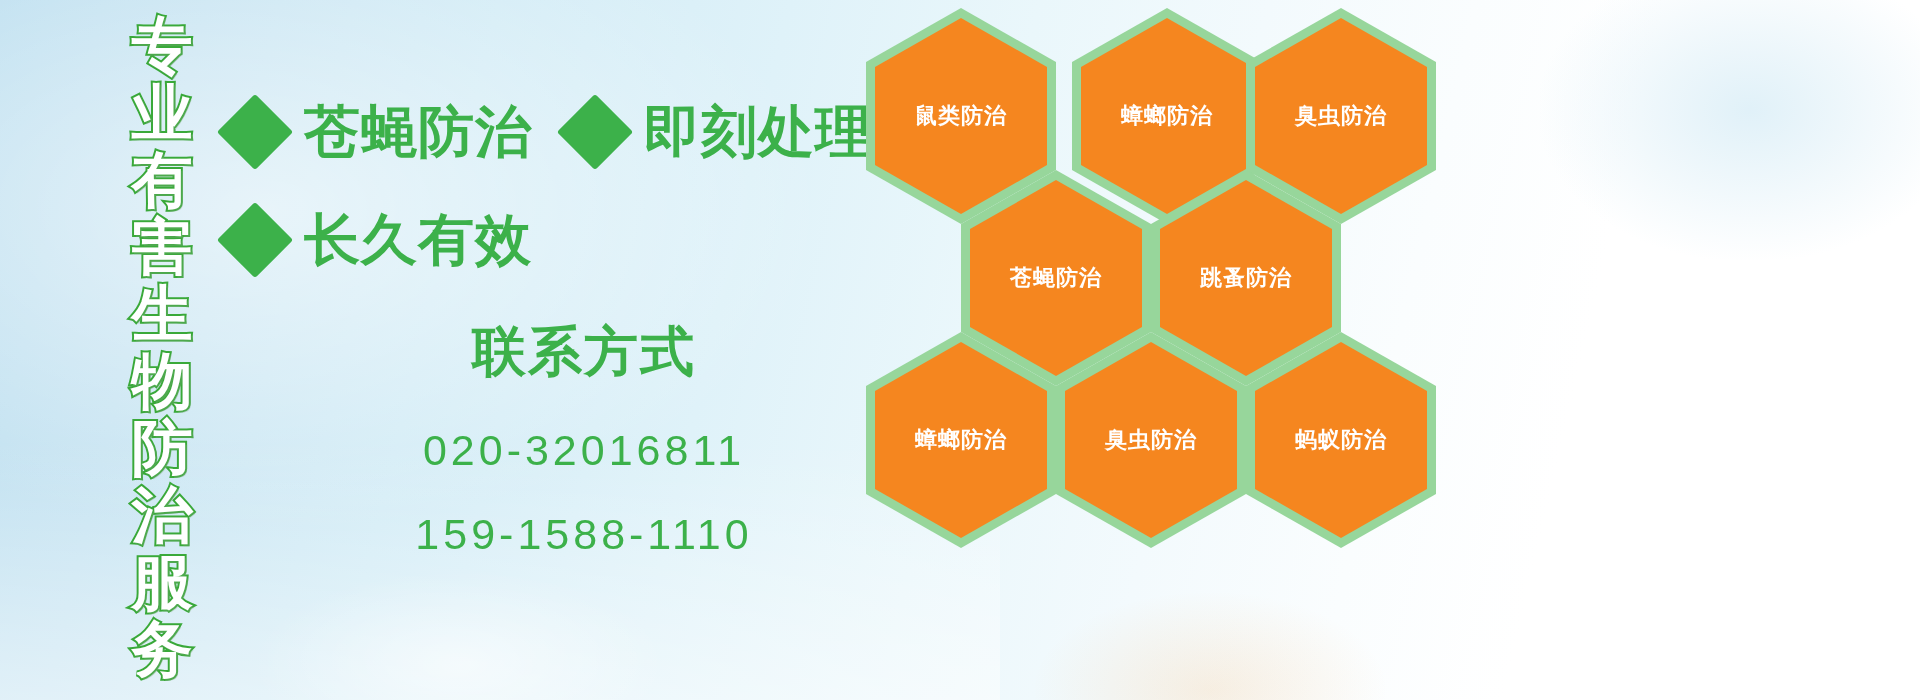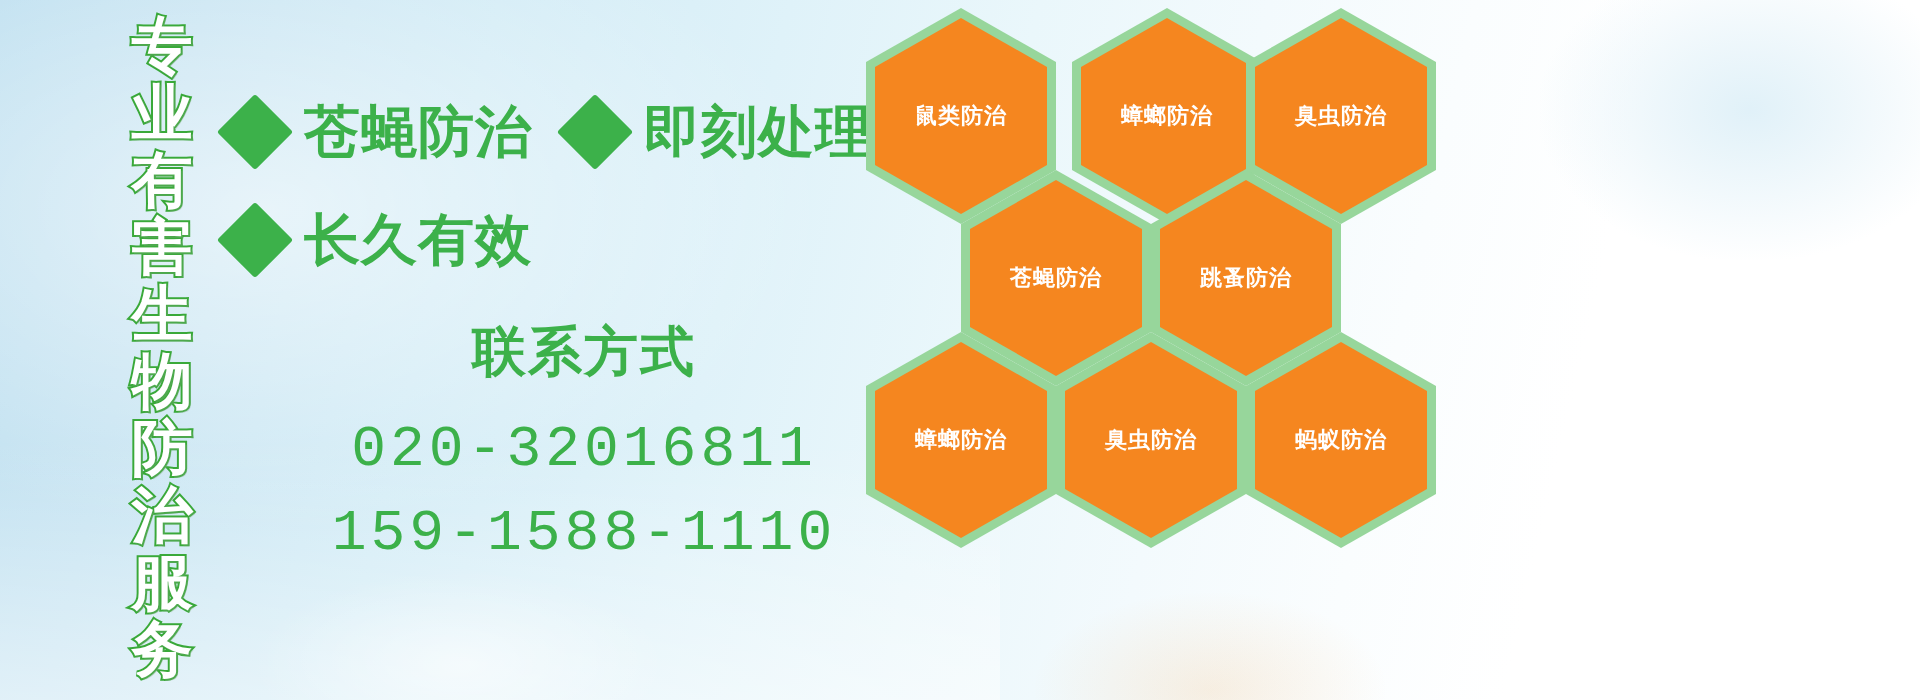--- a/index.html
+++ b/index.html
@@ -114,22 +114,22 @@
   #contact-heading {
     font-family:"DejaVu Sans","Liberation Sans",sans-serif;
     font-size:54px;
     font-weight:700;
     color:#3cb14a;
     letter-spacing:2px;
     line-height:80px;
     padding-left:28px;
   }
   .phone-line {
-    font-family:Liberation Mono, monospace;
-    font-size:58px;
+    font-family:Liberation Sans, sans-serif;
+    font-size:43px;
     font-weight:400;
     color:#3cb14a;
     letter-spacing:4px;
     line-height:84px;
     text-align:center;
     padding-left:28px;
   }
   #phone-primary { margin-top:16px; }
 
   

